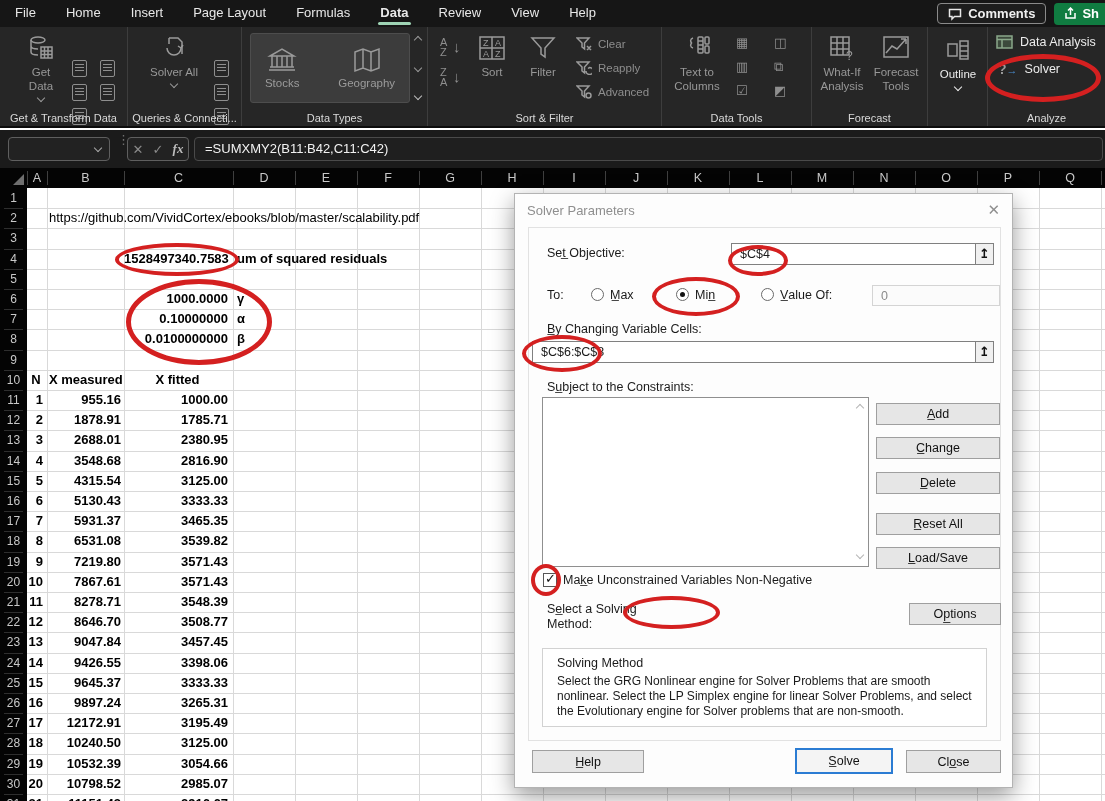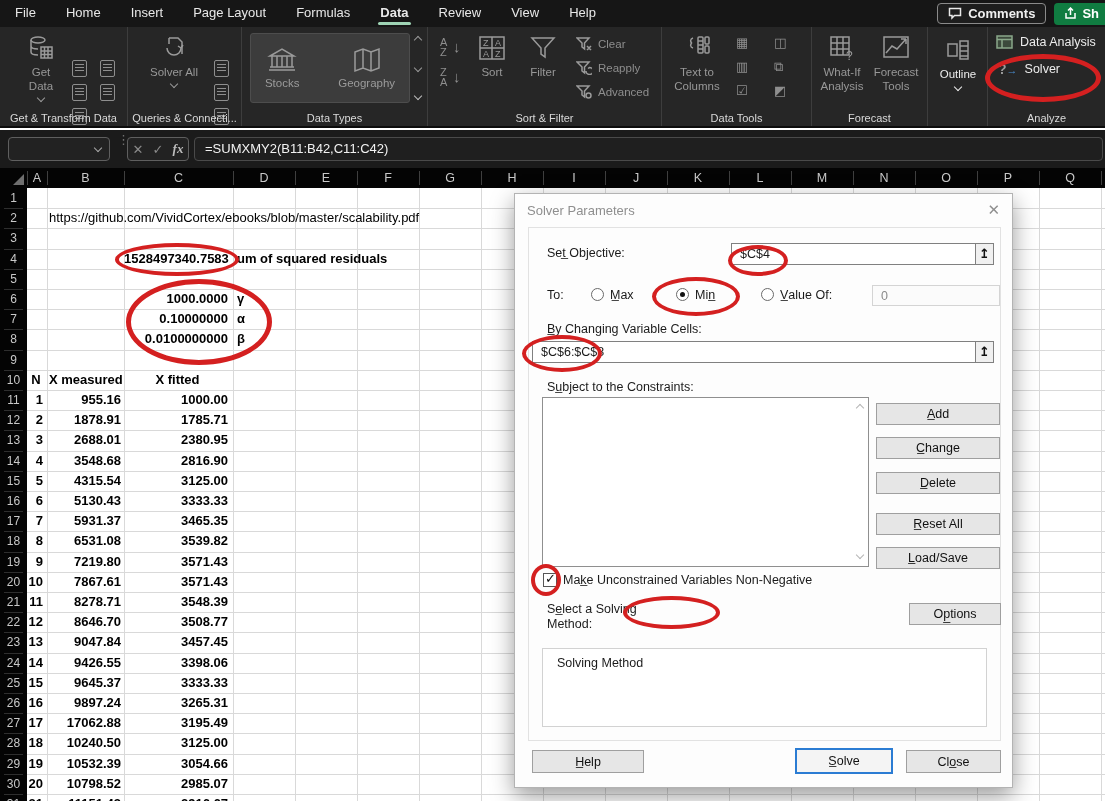--- a/index.html
+++ b/index.html
@@ -7,21 +7,21 @@
     font-family:"Liberation Sans","DejaVu Sans",sans-serif; }
   #app { position:relative; width:1105px; height:801px; background:#fff; }
 
   
   .menubar { position:absolute; left:0; top:0; width:1105px; height:27px; background:#161616;
     display:flex; align-items:center; z-index:20; }
   .menubar .tab { color:#e8e8e8; font-size:13px; padding:0 15px; height:27px; line-height:26px; position:relative; cursor:default; }
   .menubar .tab.active { font-weight:bold; }
   .menubar .tab.active::after { content:""; position:absolute; left:13px; right:13px; bottom:2px; height:3px; background:#9fd4b5; border-radius:2px; }
   .menubar-right { margin-left:auto; display:flex; align-items:center; height:27px; }
-  .btn-comments { display:flex; align-items:center; gap:6px; border:1px solid #8a8a8a; border-radius:4px;
+  .btn-comments { display:flex; align-items:flex-end; gap:6px; border:1px solid #8a8a8a; border-radius:4px;
     color:#f0f0f0; font-size:13px; font-weight:bold; padding:2px 10px; margin-right:8px; background:#1d1d1d; }
   .btn-share { display:flex; align-items:center; gap:5px; background:#107c41; color:#fff; font-size:13px; font-weight:bold;
     border-radius:4px 0 0 4px; padding:3px 6px 3px 10px; height:22px; }
 
   
   .ribbon { position:absolute; left:0; top:27px; width:1105px; height:101px; background:#262626; z-index:19;
     display:flex; border-bottom:2px solid #0c0c0c; }
   .rgroup { position:relative; height:100%; border-right:1px solid #3d3d3d; flex:none; }
   .rgroup-label { position:absolute; bottom:2px; left:0; right:0; text-align:center; font-size:11px; color:#d9d9d9; white-space:nowrap; }
   .bigbtn { position:absolute; display:flex; flex-direction:column; align-items:center; color:#989898; font-size:11.5px; line-height:14px; text-align:center; }
@@ -537,21 +537,21 @@
         <div class="cell b ra" style="top: 484.6px; height: 20.2px; line-height: 20.2px; left: 27px; width: 16px;">14</div>
         <div class="cell b ra" style="top: 484.6px; height: 20.2px; line-height: 20.2px; left: 47px; width: 74px;">9426.55</div>
         <div class="cell b ra" style="top: 484.6px; height: 20.2px; line-height: 20.2px; left: 124px; width: 104px;">3398.06</div>
         <div class="cell b ra" style="top: 504.8px; height: 20.2px; line-height: 20.2px; left: 27px; width: 16px;">15</div>
         <div class="cell b ra" style="top: 504.8px; height: 20.2px; line-height: 20.2px; left: 47px; width: 74px;">9645.37</div>
         <div class="cell b ra" style="top: 504.8px; height: 20.2px; line-height: 20.2px; left: 124px; width: 104px;">3333.33</div>
         <div class="cell b ra" style="top: 525px; height: 20.2px; line-height: 20.2px; left: 27px; width: 16px;">16</div>
         <div class="cell b ra" style="top: 525px; height: 20.2px; line-height: 20.2px; left: 47px; width: 74px;">9897.24</div>
         <div class="cell b ra" style="top: 525px; height: 20.2px; line-height: 20.2px; left: 124px; width: 104px;">3265.31</div>
         <div class="cell b ra" style="top: 545.2px; height: 20.2px; line-height: 20.2px; left: 27px; width: 16px;">17</div>
-        <div class="cell b ra" style="top: 545.2px; height: 20.2px; line-height: 20.2px; left: 47px; width: 74px;">17062.88</div>
+        <div class="cell b ra" style="top: 545.2px; height: 20.2px; line-height: 20.2px; left: 47px; width: 74px;">12172.91</div>
         <div class="cell b ra" style="top: 545.2px; height: 20.2px; line-height: 20.2px; left: 124px; width: 104px;">3195.49</div>
         <div class="cell b ra" style="top: 565.4px; height: 20.2px; line-height: 20.2px; left: 27px; width: 16px;">18</div>
         <div class="cell b ra" style="top: 565.4px; height: 20.2px; line-height: 20.2px; left: 47px; width: 74px;">10240.50</div>
         <div class="cell b ra" style="top: 565.4px; height: 20.2px; line-height: 20.2px; left: 124px; width: 104px;">3125.00</div>
         <div class="cell b ra" style="top: 585.6px; height: 20.2px; line-height: 20.2px; left: 27px; width: 16px;">19</div>
         <div class="cell b ra" style="top: 585.6px; height: 20.2px; line-height: 20.2px; left: 47px; width: 74px;">10532.39</div>
         <div class="cell b ra" style="top: 585.6px; height: 20.2px; line-height: 20.2px; left: 124px; width: 104px;">3054.66</div>
         <div class="cell b ra" style="top: 605.8px; height: 20.2px; line-height: 20.2px; left: 27px; width: 16px;">20</div>
         <div class="cell b ra" style="top: 605.8px; height: 20.2px; line-height: 20.2px; left: 47px; width: 74px;">10798.52</div>
         <div class="cell b ra" style="top: 605.8px; height: 20.2px; line-height: 20.2px; left: 124px; width: 104px;">2985.07</div>
@@ -600,20 +600,21 @@
 
     <div class="checkbox"></div>
     <div class="dlbl" style="left:48px; top:379px">Mak̲e Unconstrained Variables Non-Negative</div>
 
     <div class="dlbl" style="left:32px; top:408px">Se̲lect a Solving</div>
     <div class="dlbl" style="left:32px; top:423px">Method:</div>
     <div class="dbtn" style="left:394px; top:409px; width:92px; height:22px">Op̲tions</div>
 
     <div class="methodbox">
       <h4>Solving Method</h4>
+      <p>Select the GRG Nonlinear engine for Solver Problems that are smooth nonlinear. Select the LP Simplex engine for linear Solver Problems, and select the Evolutionary engine for Solver problems that are non-smooth.</p>
     </div>
 
     <div class="dbtn" style="left:17px; top:556px; width:112px; height:23px">H̲elp</div>
     <div class="dbtn solvebtn" style="left:280px; top:554px; width:98px; height:26px">S̲olve</div>
     <div class="dbtn" style="left:391px; top:556px; width:95px; height:23px">Clo̲se</div>
   </div>
 
   <div class="ann" style="left:985px; top:54px; width:116px; height:48px; border-width:5px"></div>
   <div class="ann" style="left:115px; top:243px; width:124px; height:33px"></div>
   <div class="ann" style="left:126px; top:279px; width:146px; height:86px; border-width:5px"></div>

